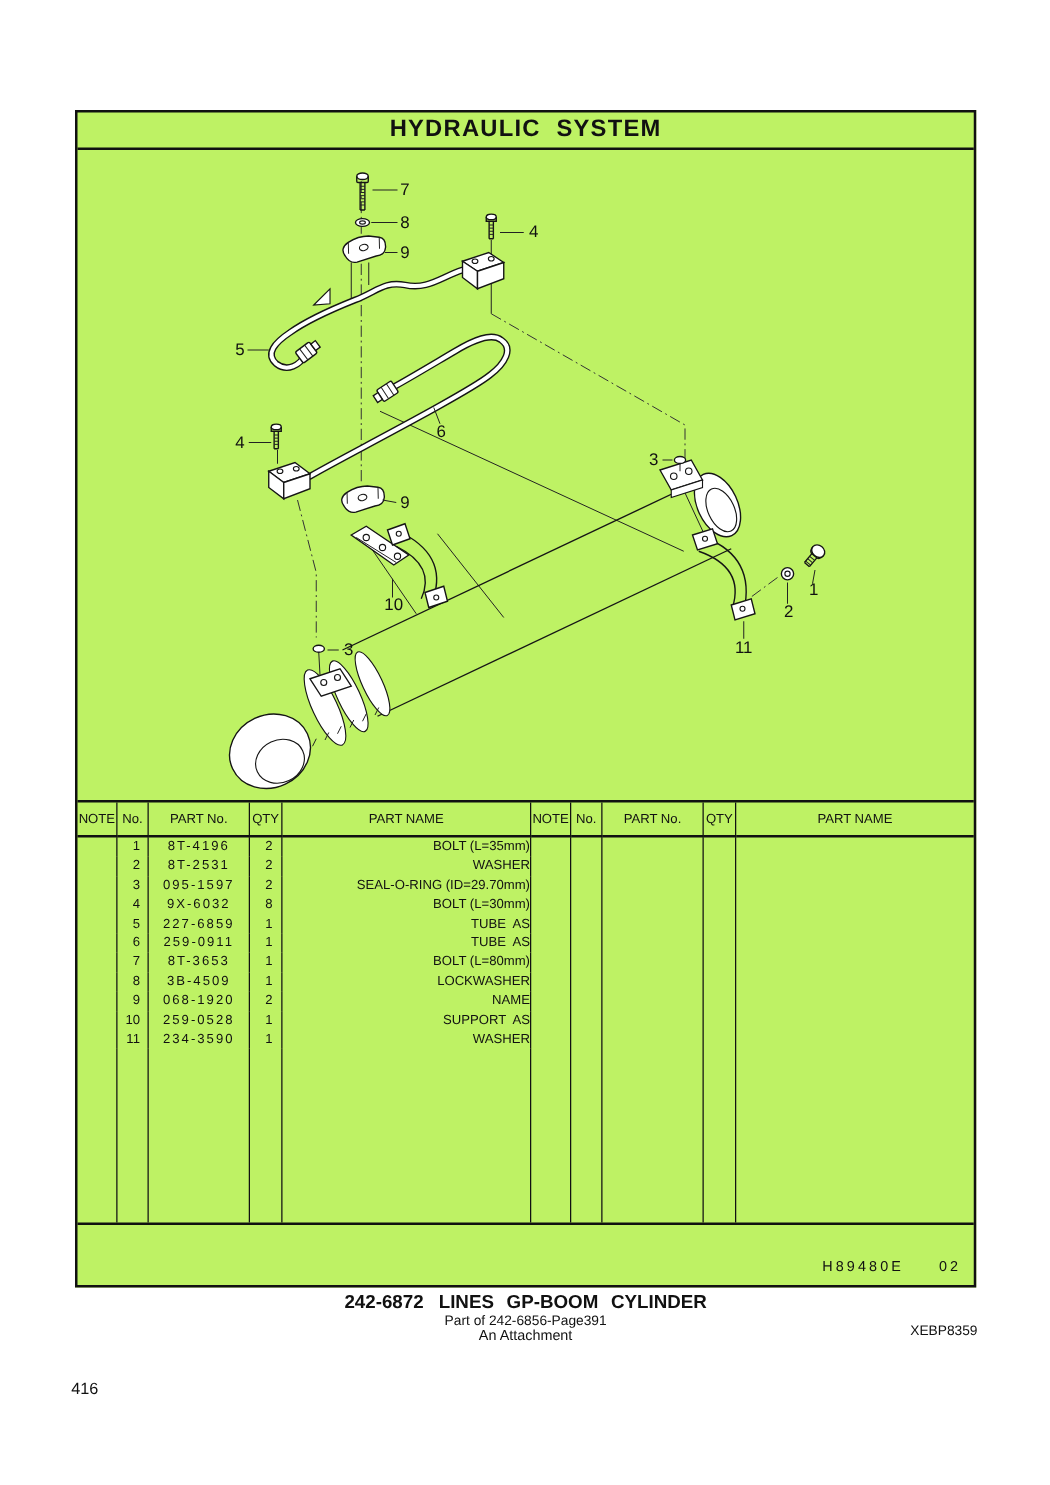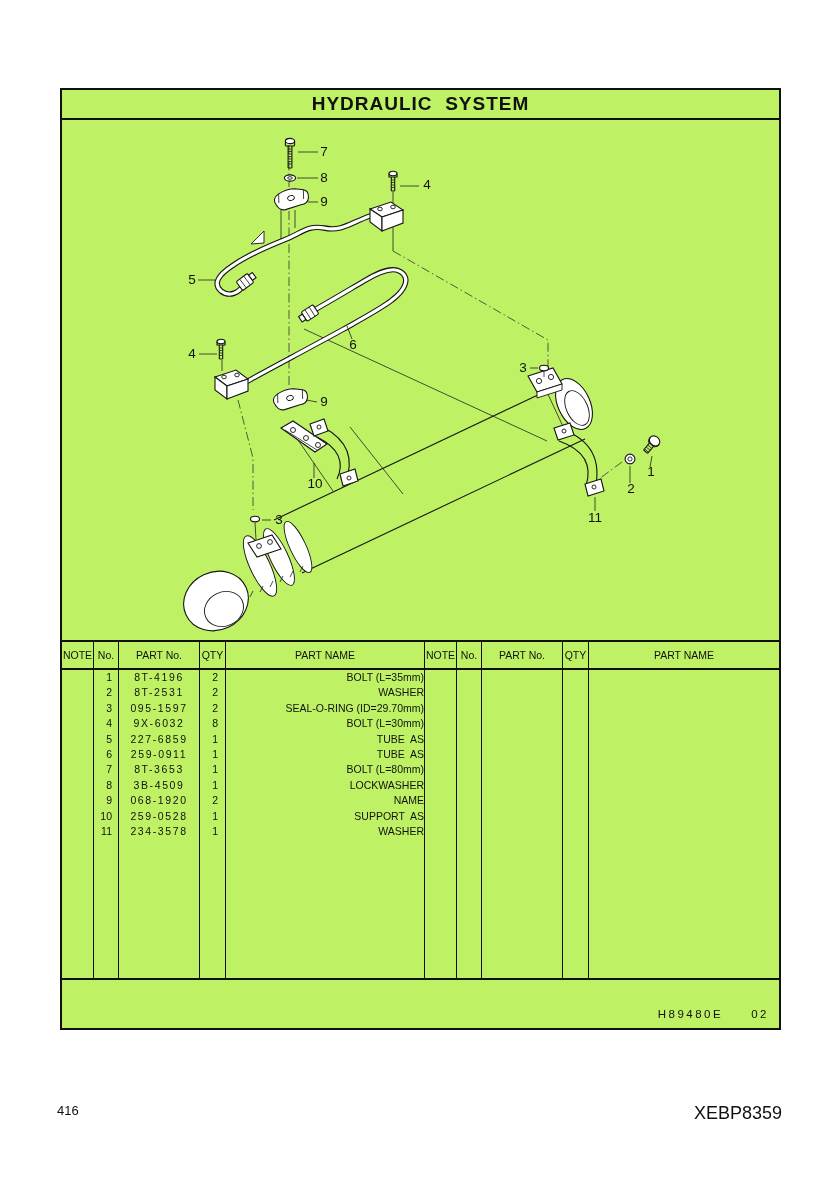--- a/index.html
+++ b/index.html
@@ -39,21 +39,21 @@
 
   
   .caption { position:absolute; left:60px; top:1033px; width:721px; text-align:center; }
   .caption .l1 { font-size:15px; font-weight:bold; }
   .caption .l1 .num { margin-right:12px; }
   .caption .l1 .ttl { word-spacing:6px; }
   .caption .l2 { font-size:11px; margin-top:1px; }
   .caption .l3 { font-size:11.5px; }
 
   .pageno  { position:absolute; left:57px;  top:1103px; font-size:13px; }
-  .doccode { position:absolute; right:58px; top:1103px; font-size:18px; }
+  .doccode { position:absolute; right:58px; top:1059px; font-size:11px; }
 
   
   .thin { stroke:#222; stroke-width:0.8; fill:none; }
   .dd   { stroke:#333; stroke-width:0.8; fill:none; stroke-dasharray:9 3 1.5 3; }
   .ol   { stroke:#151515; stroke-width:1.1; fill:none; }
   .wf   { stroke:#151515; stroke-width:1.1; fill:#fff; }
   .wft  { stroke:#151515; stroke-width:0.9; fill:#fff; }
   .tube-o { stroke:#151515; stroke-width:5.4; fill:none; stroke-linecap:round; }
   .tube-i { stroke:#fff;    stroke-width:3.2; fill:none; stroke-linecap:round; }
 </style>
@@ -316,21 +316,21 @@
           <div class="c b pn">068-1920</div>
           <div class="c b qty">2</div>
           <div class="c b nm">NAME</div>
           <div class="c b "></div>
           <div class="c b no">10</div>
           <div class="c b pn">259-0528</div>
           <div class="c b qty">1</div>
           <div class="c b nm">SUPPORT  AS</div>
           <div class="c b "></div>
           <div class="c b no">11</div>
-          <div class="c b pn">234-3578</div>
+          <div class="c b pn">234-3590</div>
           <div class="c b qty">1</div>
           <div class="c b nm">WASHER</div>
           <div class="c b "></div>
           <div class="c b "></div>
           <div class="c b "></div>
           <div class="c b "></div>
           <div class="c b "></div>
         </div>
       <div class="half half-right" id="table-right">
         <div class="c h">NOTE</div>
@@ -346,17 +346,24 @@
         </div>
     </div>
 
     <div class="stamp">
       <span>H89480E</span>
       <span class="rev">02</span>
     </div>
 
   </div>
 
+  <div class="caption">
+    <div class="l1">
+      <span class="num">242-6872</span><span class="ttl">LINES GP-BOOM CYLINDER</span>
+    </div>
+    <div class="l2">Part of 242-6856-Page391</div>
+    <div class="l3">An Attachment</div>
+  </div>
 
   <div class="pageno">416</div>
   <div class="doccode">XEBP8359</div>
 
 </div>
 
 </body></html>

